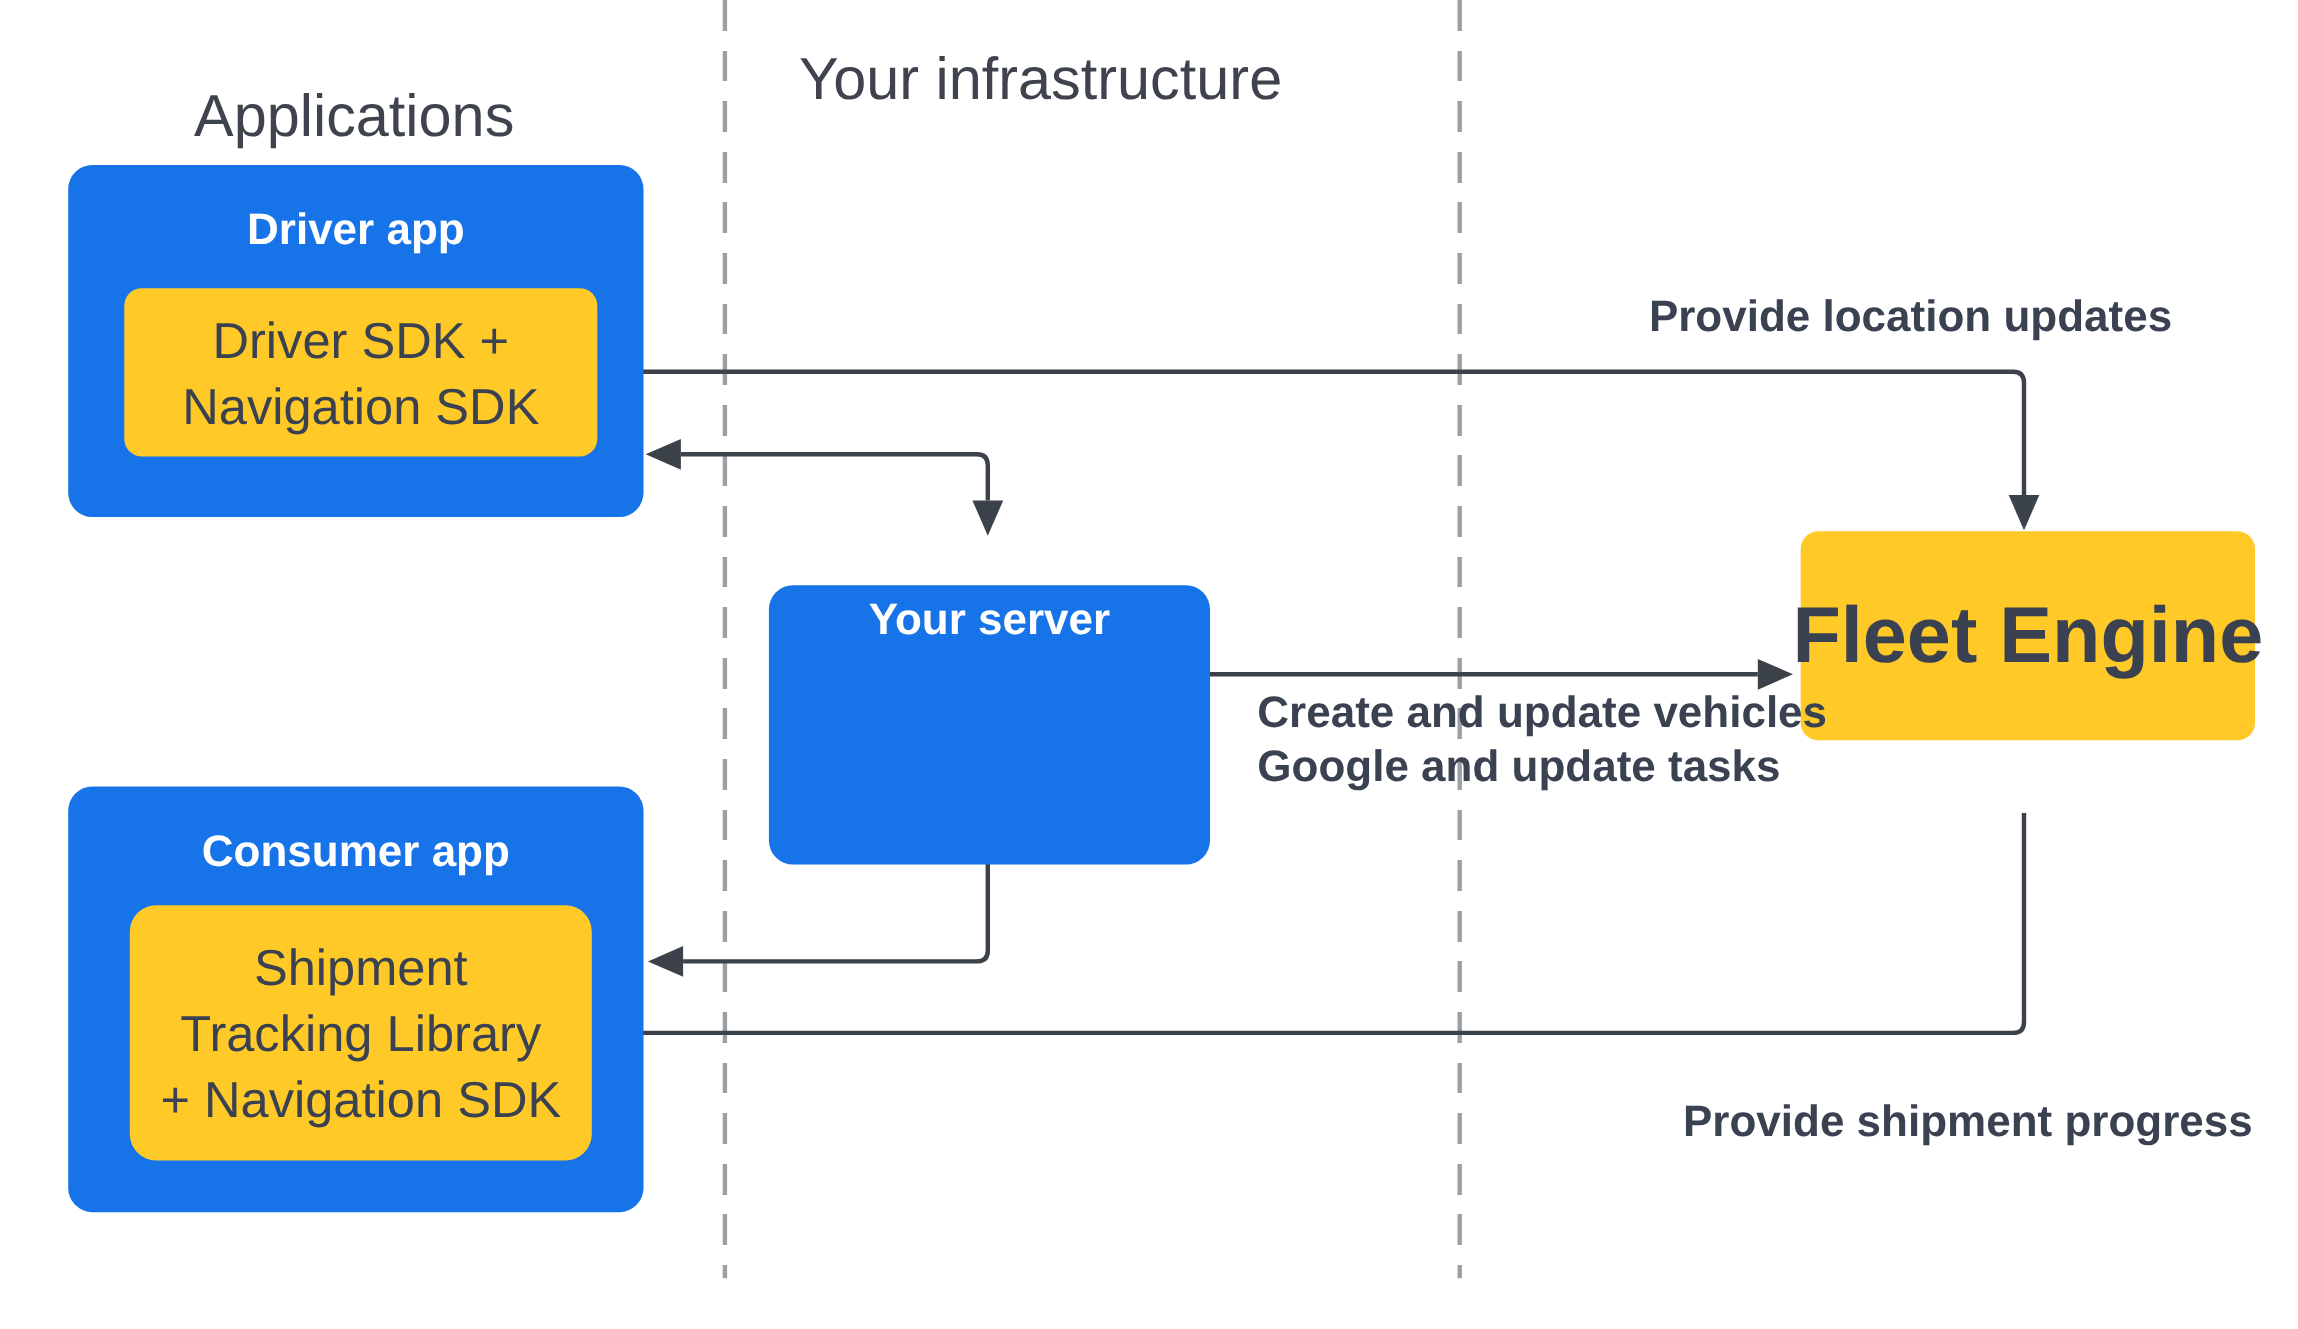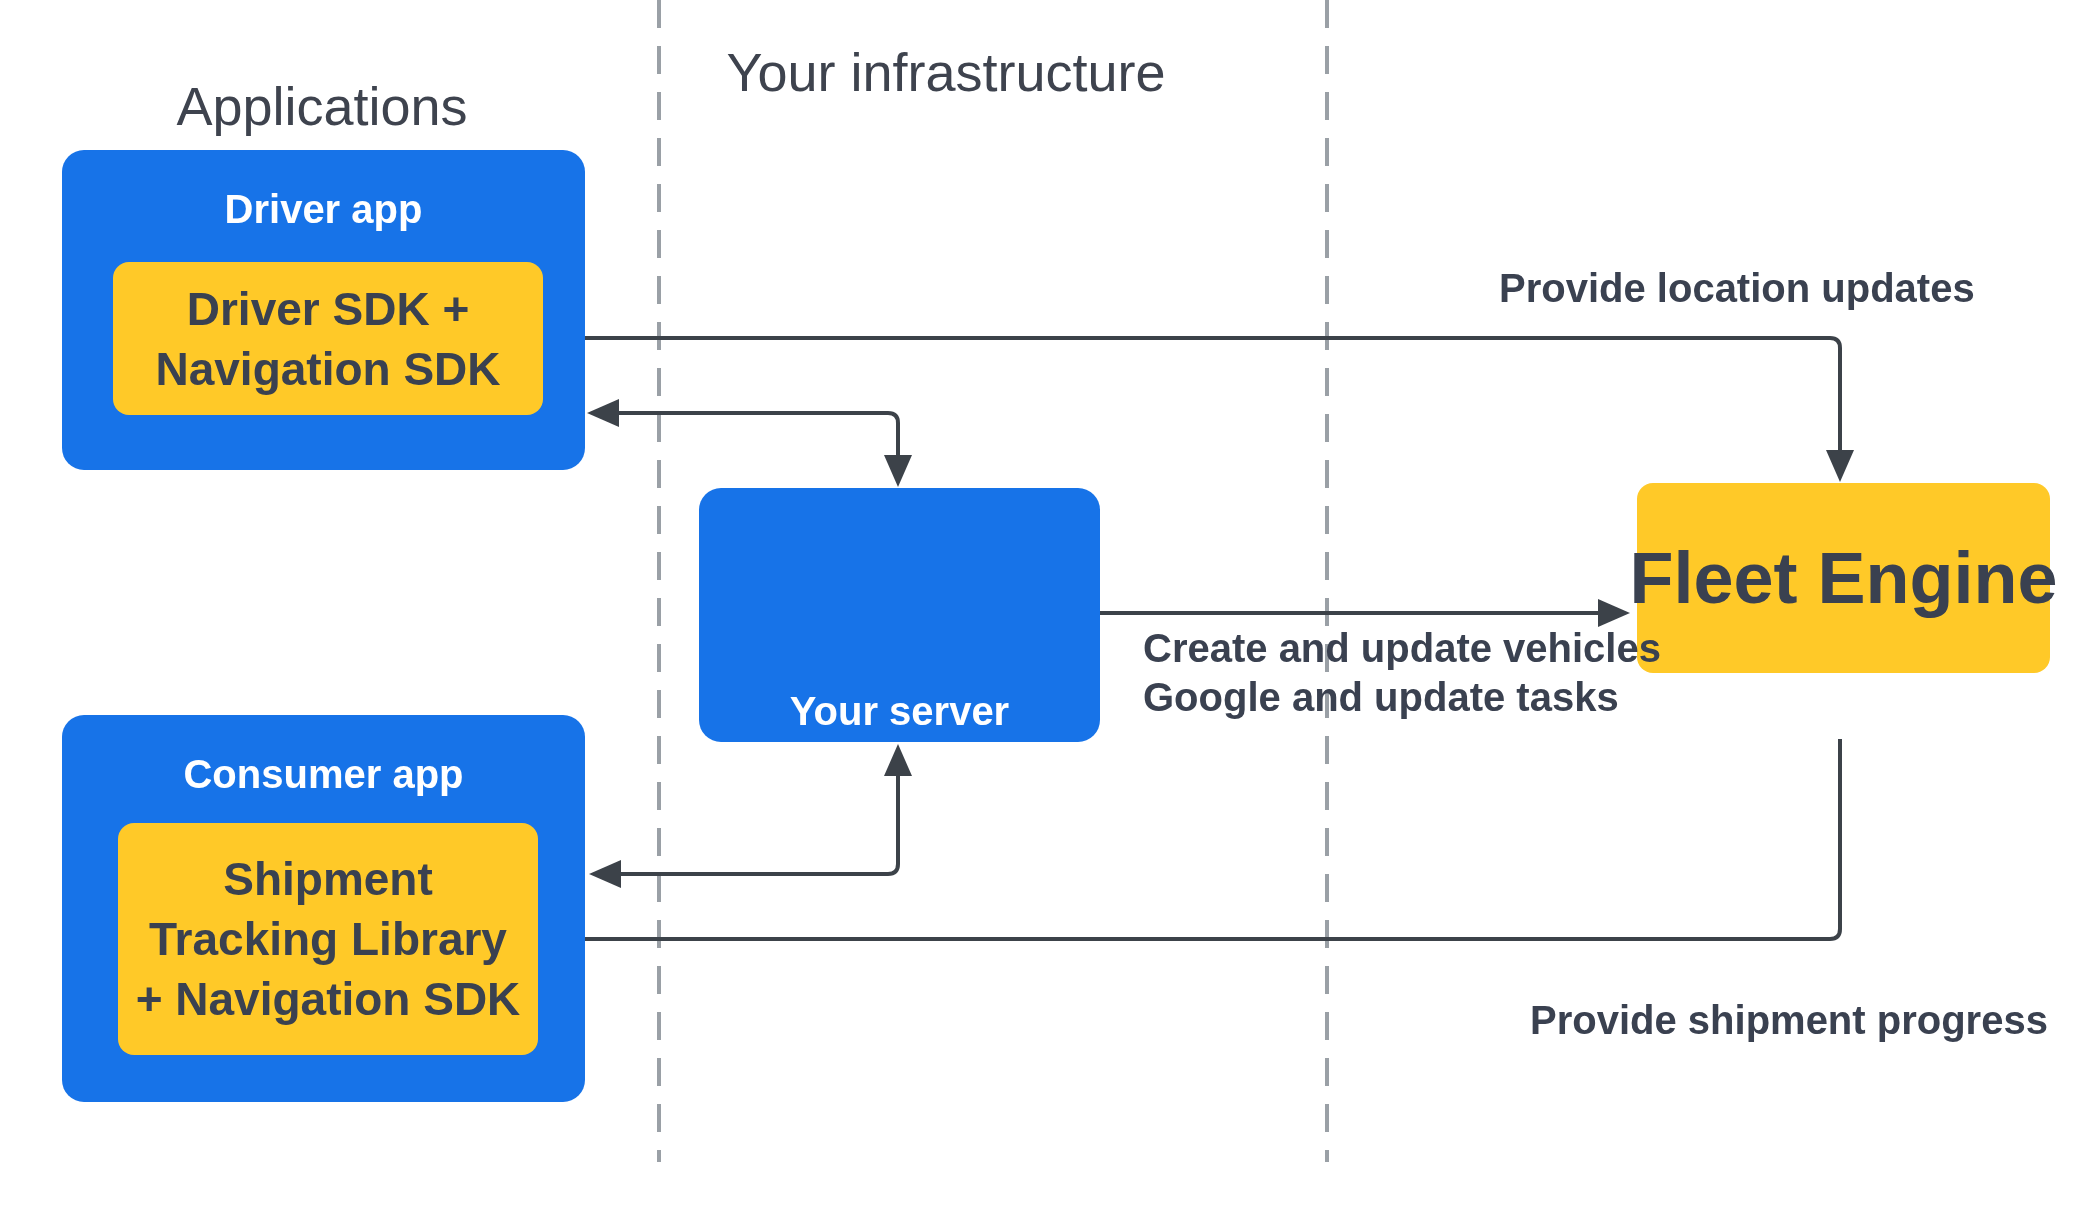--- a/index.html
+++ b/index.html
@@ -66,23 +66,23 @@
     justify-content:center;
   }
   .node-title{
     font-weight:700;
     color:var(--white-text);
     font-size:40px;
     line-height:62px;
     white-space:nowrap;
   }
   .node.blue.top-title{padding-top:28px;}
-  .node.blue.center-title{justify-content:flex-end;}
+  .node.blue.center-title{justify-content:flex-start;margin-top:44px;}
   .sdk-line{
-    font-weight:700;
+    font-weight:400;
     color:var(--dark-text);
     font-size:46px;
     line-height:60px;
     white-space:nowrap;
     text-align:center;
   }
   .fleet-title{
     font-weight:700;
     color:var(--dark-text);
     font-size:72px;
@@ -93,21 +93,21 @@
     position:absolute;
     font-weight:700;
     color:var(--dark-text);
     font-size:40px;
     line-height:49px;
     white-space:nowrap;
   }
   #driver-app{left:62px;top:150px;width:523px;height:320px;}
   #driver-sdk{left:113px;top:262px;width:430px;height:153px;}
   #consumer-app{left:62px;top:715px;width:523px;height:387px;}
-  #shipment-lib{left:118px;top:823px;width:420px;height:232px;}
+  #shipment-lib{left:118px;top:823px;width:420px;height:232px;border-radius:24px;}
   #your-server{left:699px;top:488px;width:401px;height:254px;}
   #fleet-engine{left:1637px;top:483px;width:413px;height:190px;}
   #hdr-apps{left:322px;margin-top:34px;}
   #hdr-your{left:946px;text-align:center;}
   #hdr-google{left:1788px;}
   #divider-1{left:657px;}
   #divider-2{left:1325px;}
   #lbl-location{left:1499px;top:264px;text-align:center;}
   #lbl-create{left:1143px;top:624px;}
   #lbl-shipment{left:1530px;top:996px;}

